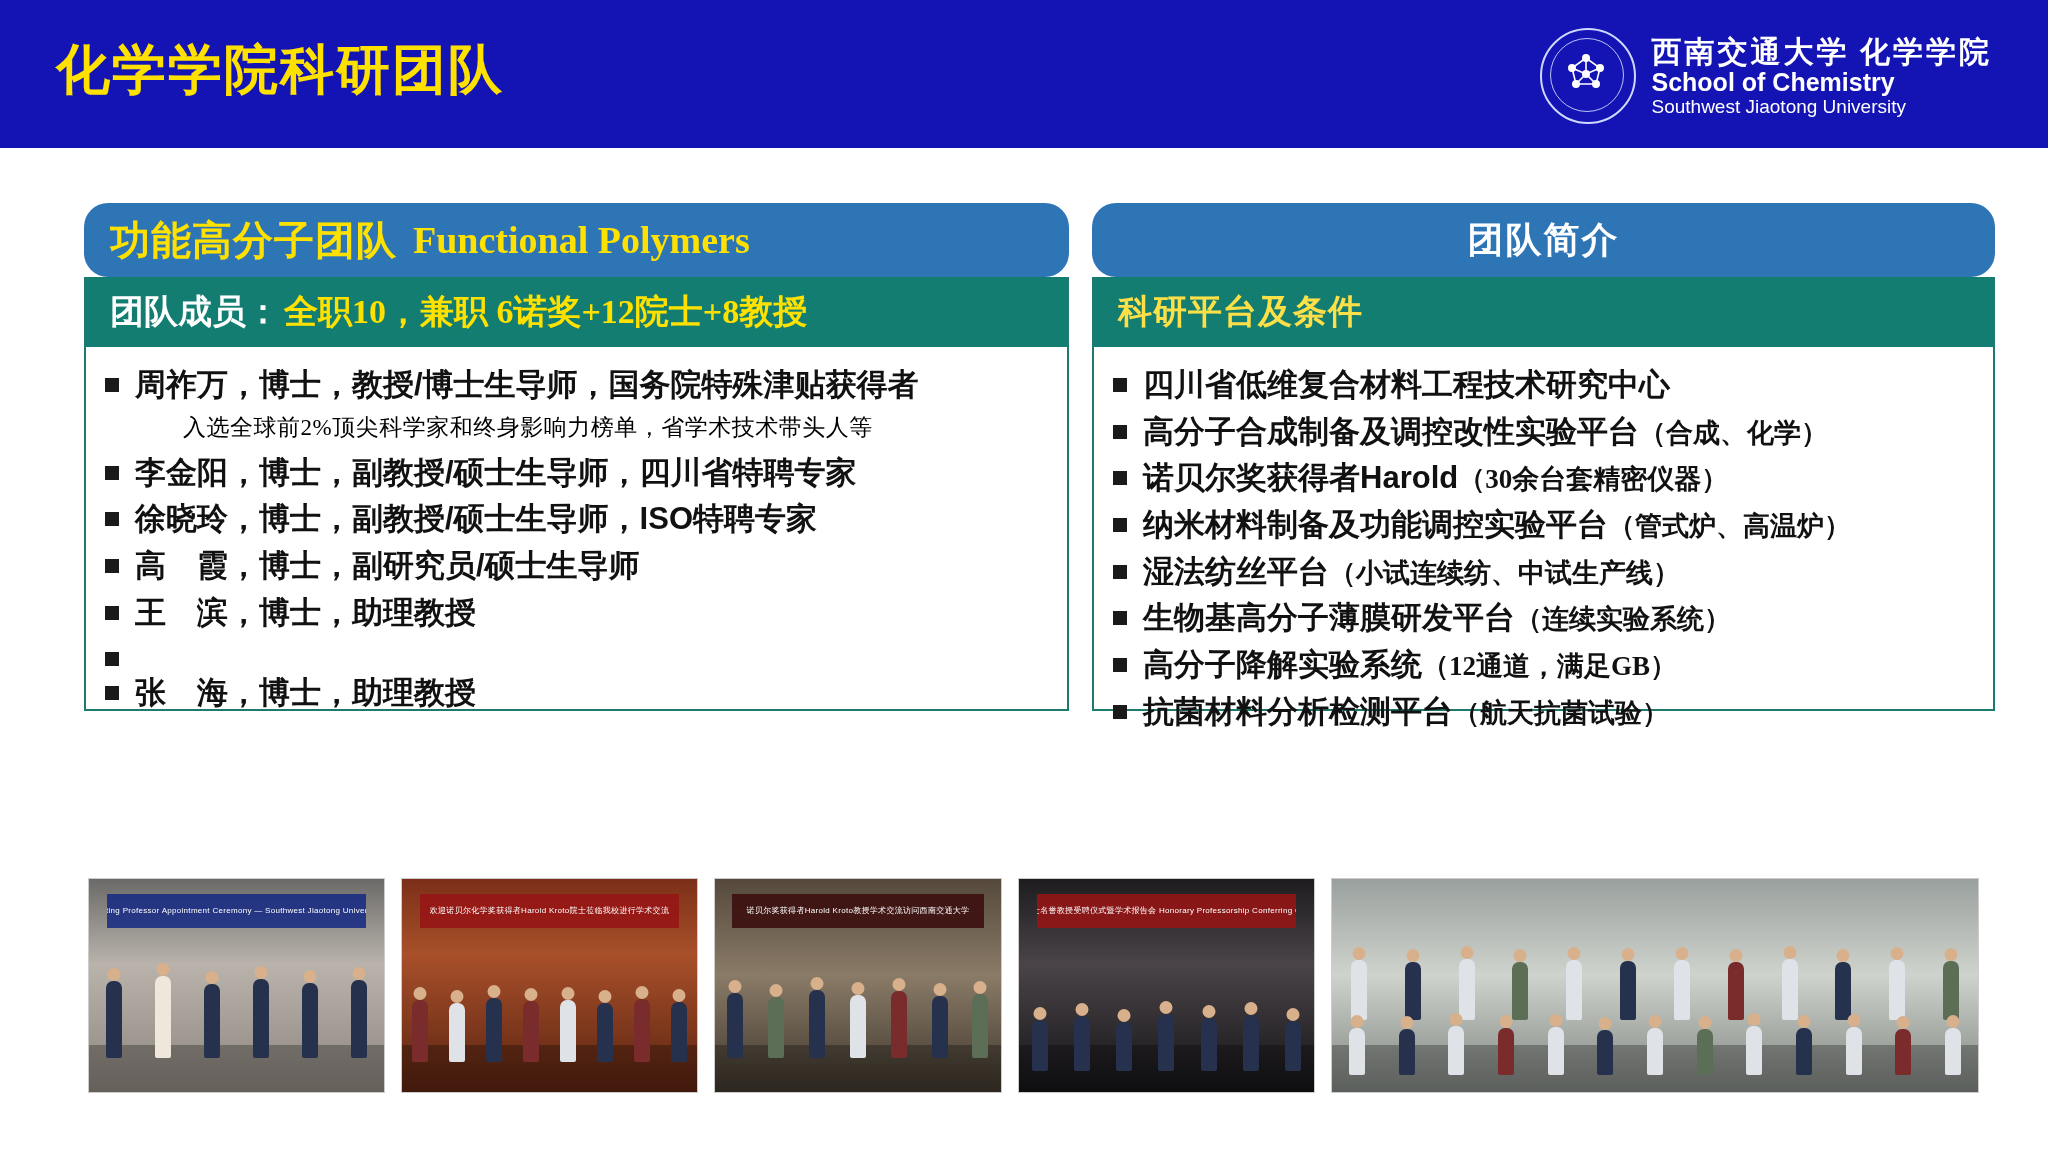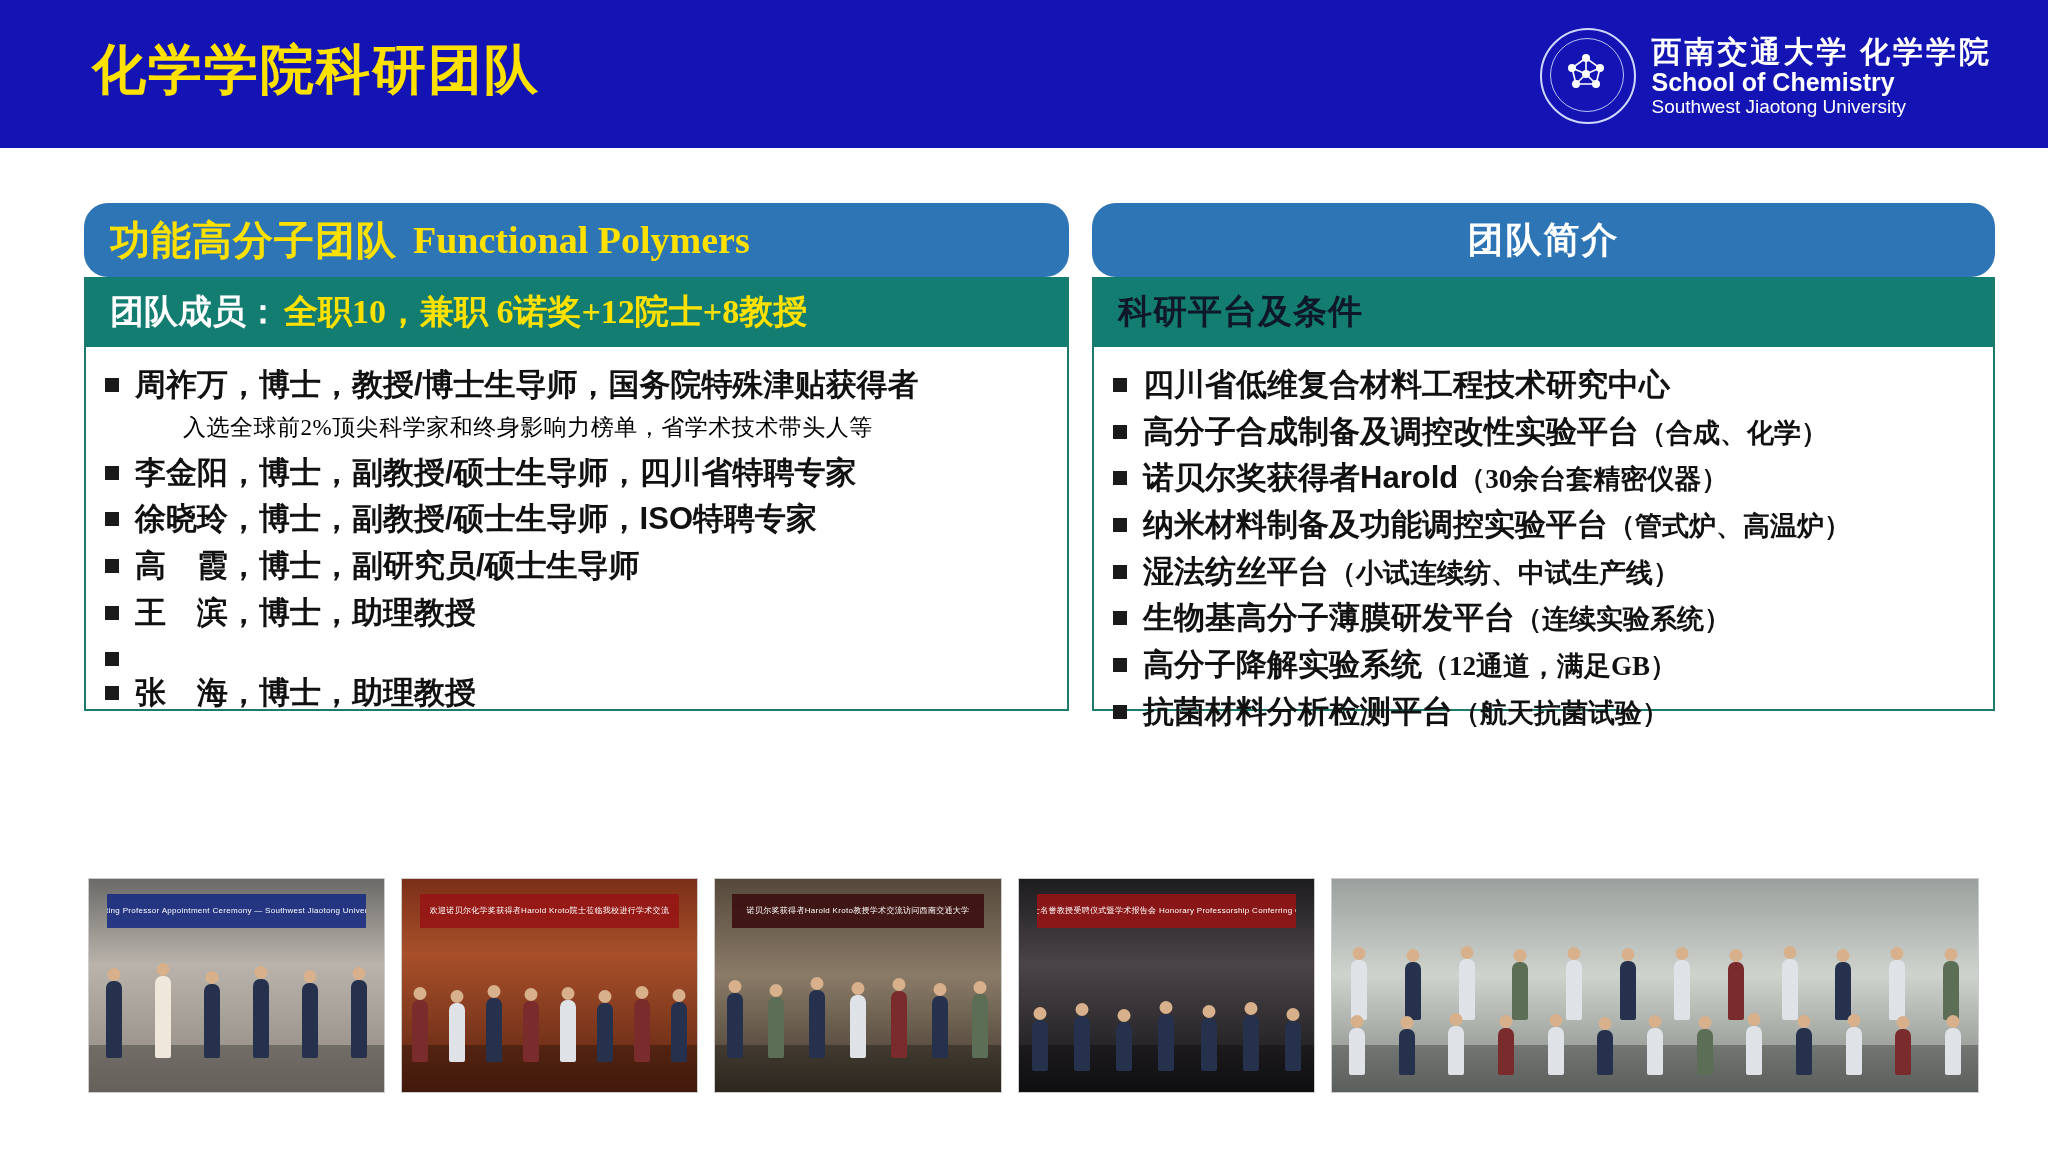--- a/index.html
+++ b/index.html
@@ -26,21 +26,20 @@
   }
   .header-title {
     position: absolute;
     left: 56px;
     top: 34px;
     font-size: 54px;
     font-weight: bold;
     color: #FFE100;
     letter-spacing: 2px;
     white-space: nowrap;
-    margin-left: 36px;
   }
   .logo-block {
     position: absolute;
     right: 56px;
     top: 22px;
     height: 108px;
     display: flex;
     align-items: center;
     gap: 16px;
   }
@@ -148,21 +147,21 @@
     font-weight: bold;
   }
   .panel-head-value {
     color: #FFE100;
     font-size: 34px;
     font-weight: bold;
     font-family: "Liberation Serif", serif;
     margin-left: 4px;
   }
   .panel-head-single {
-    color: #0f172a;
+    color: #fde047;
     font-size: 34px;
     font-weight: bold;
     letter-spacing: 1px;
   }
 
   .panel-body {
     padding: 18px 20px 20px 19px;
     box-sizing: border-box;
   }
   .left-col .panel-body { height: 362px; }

